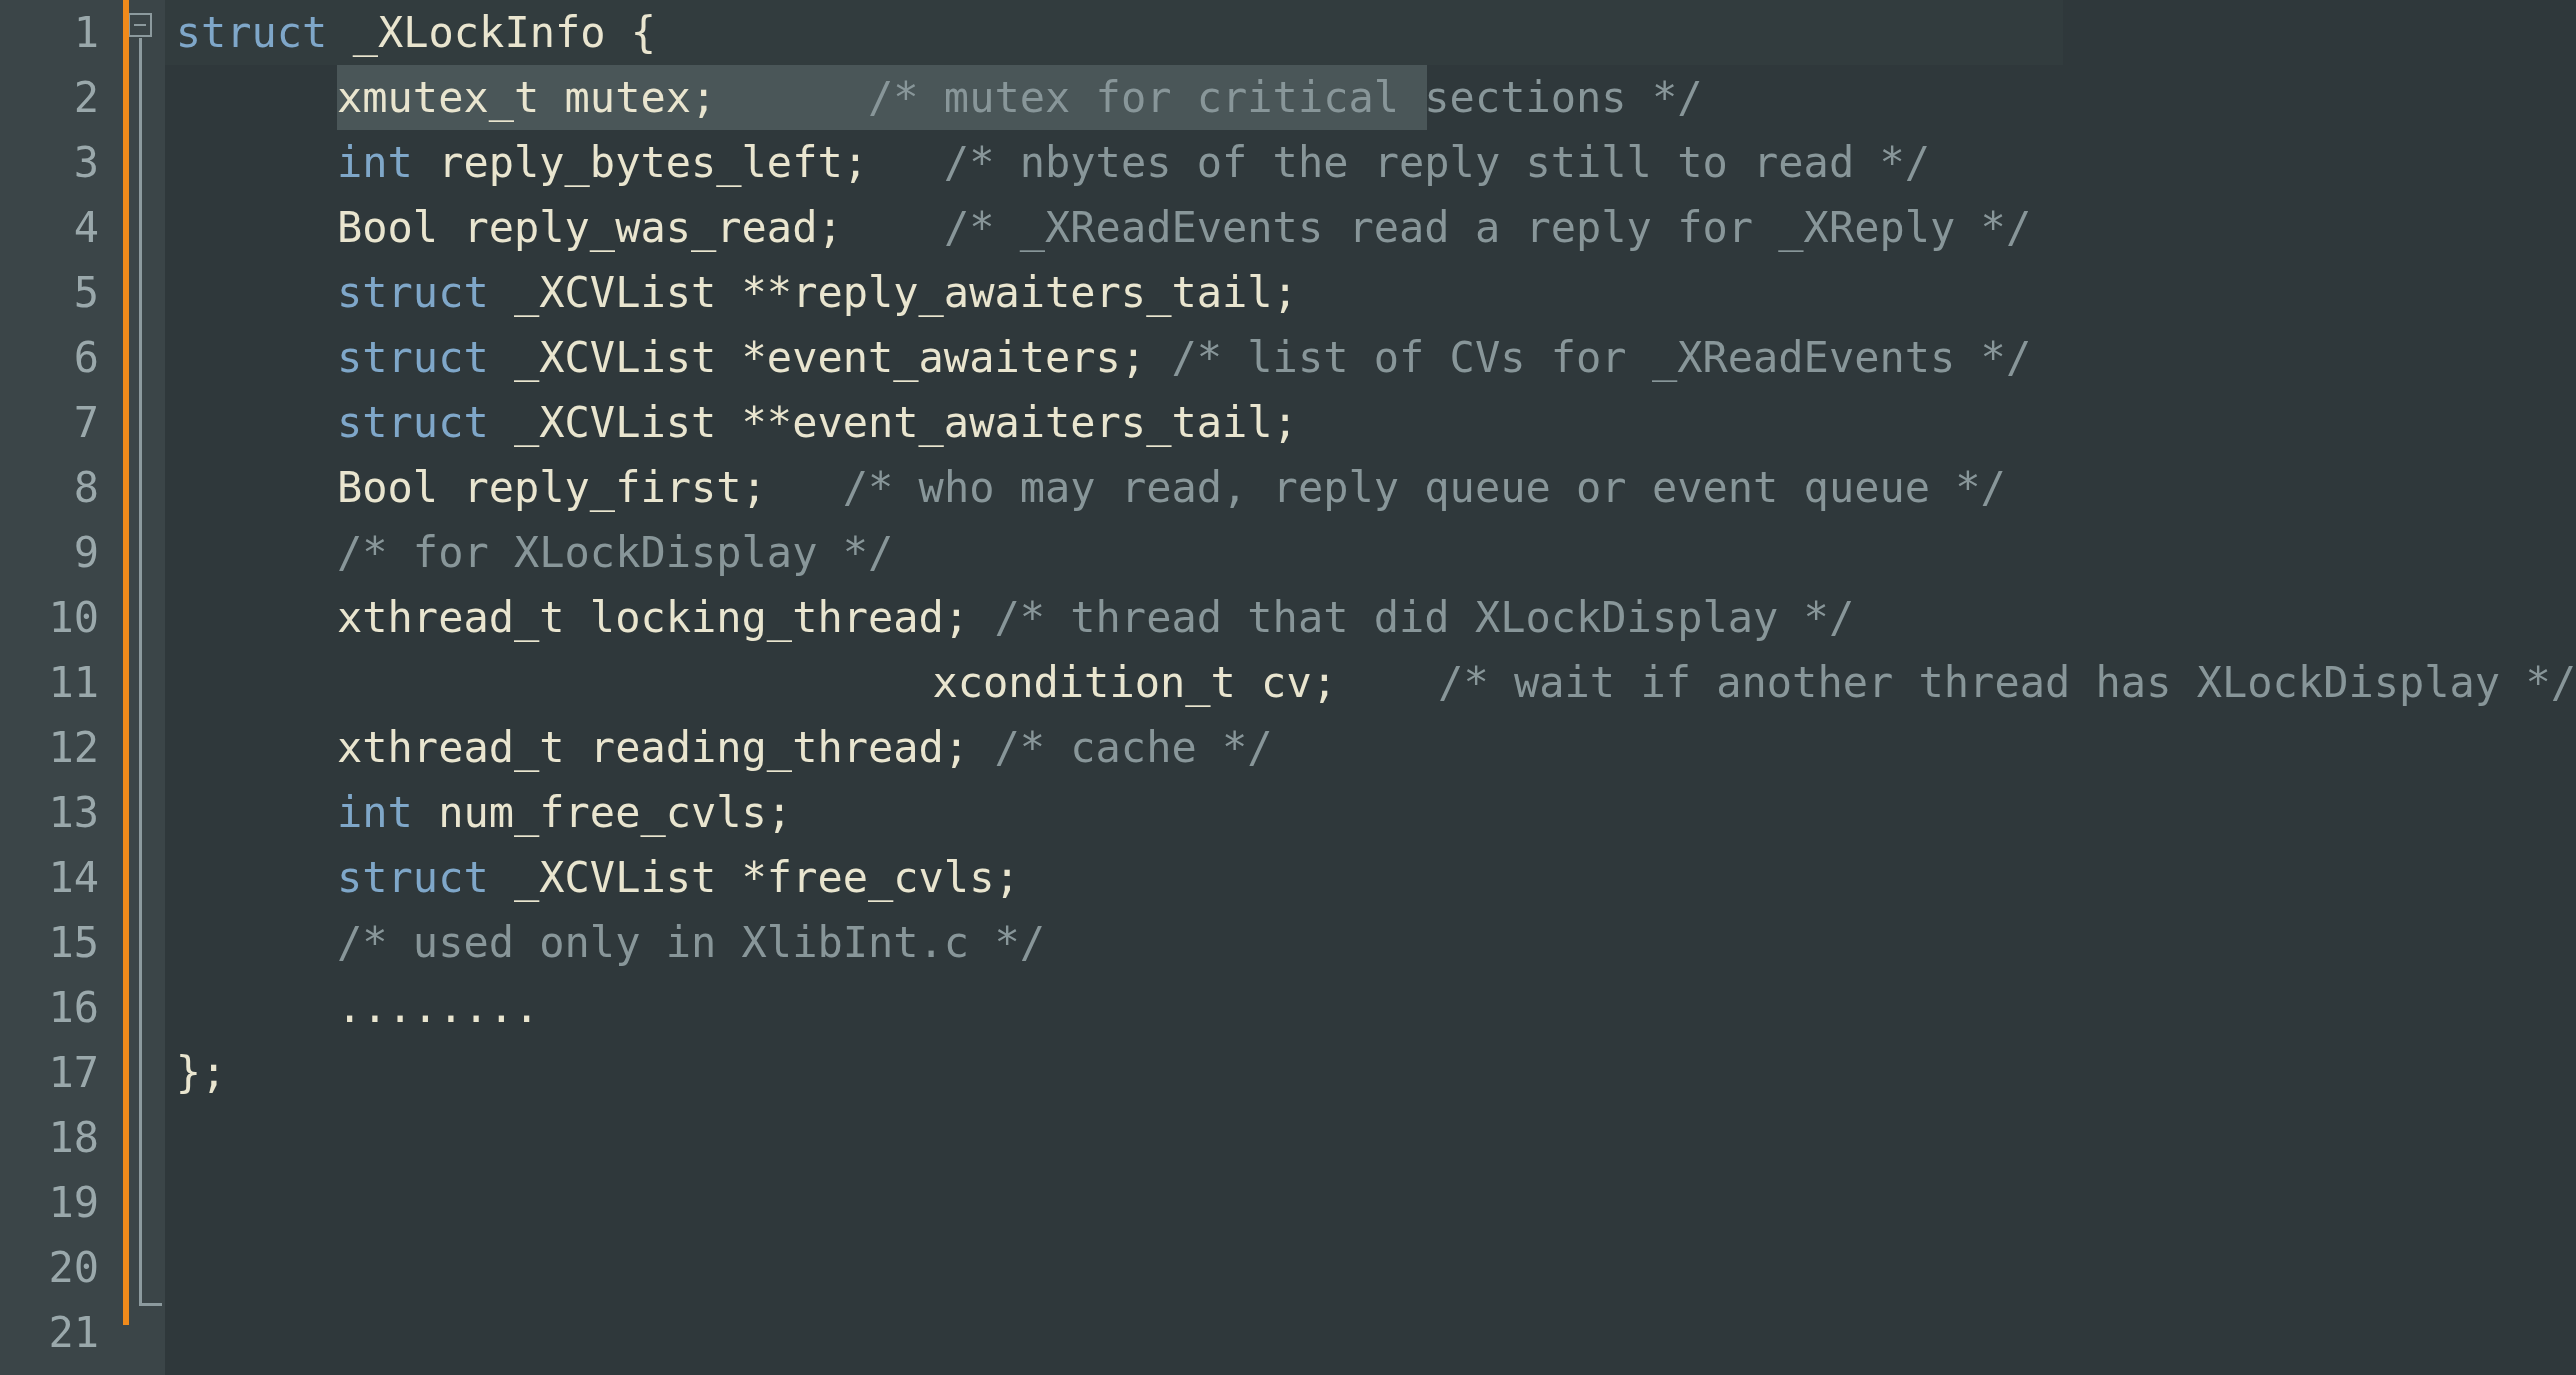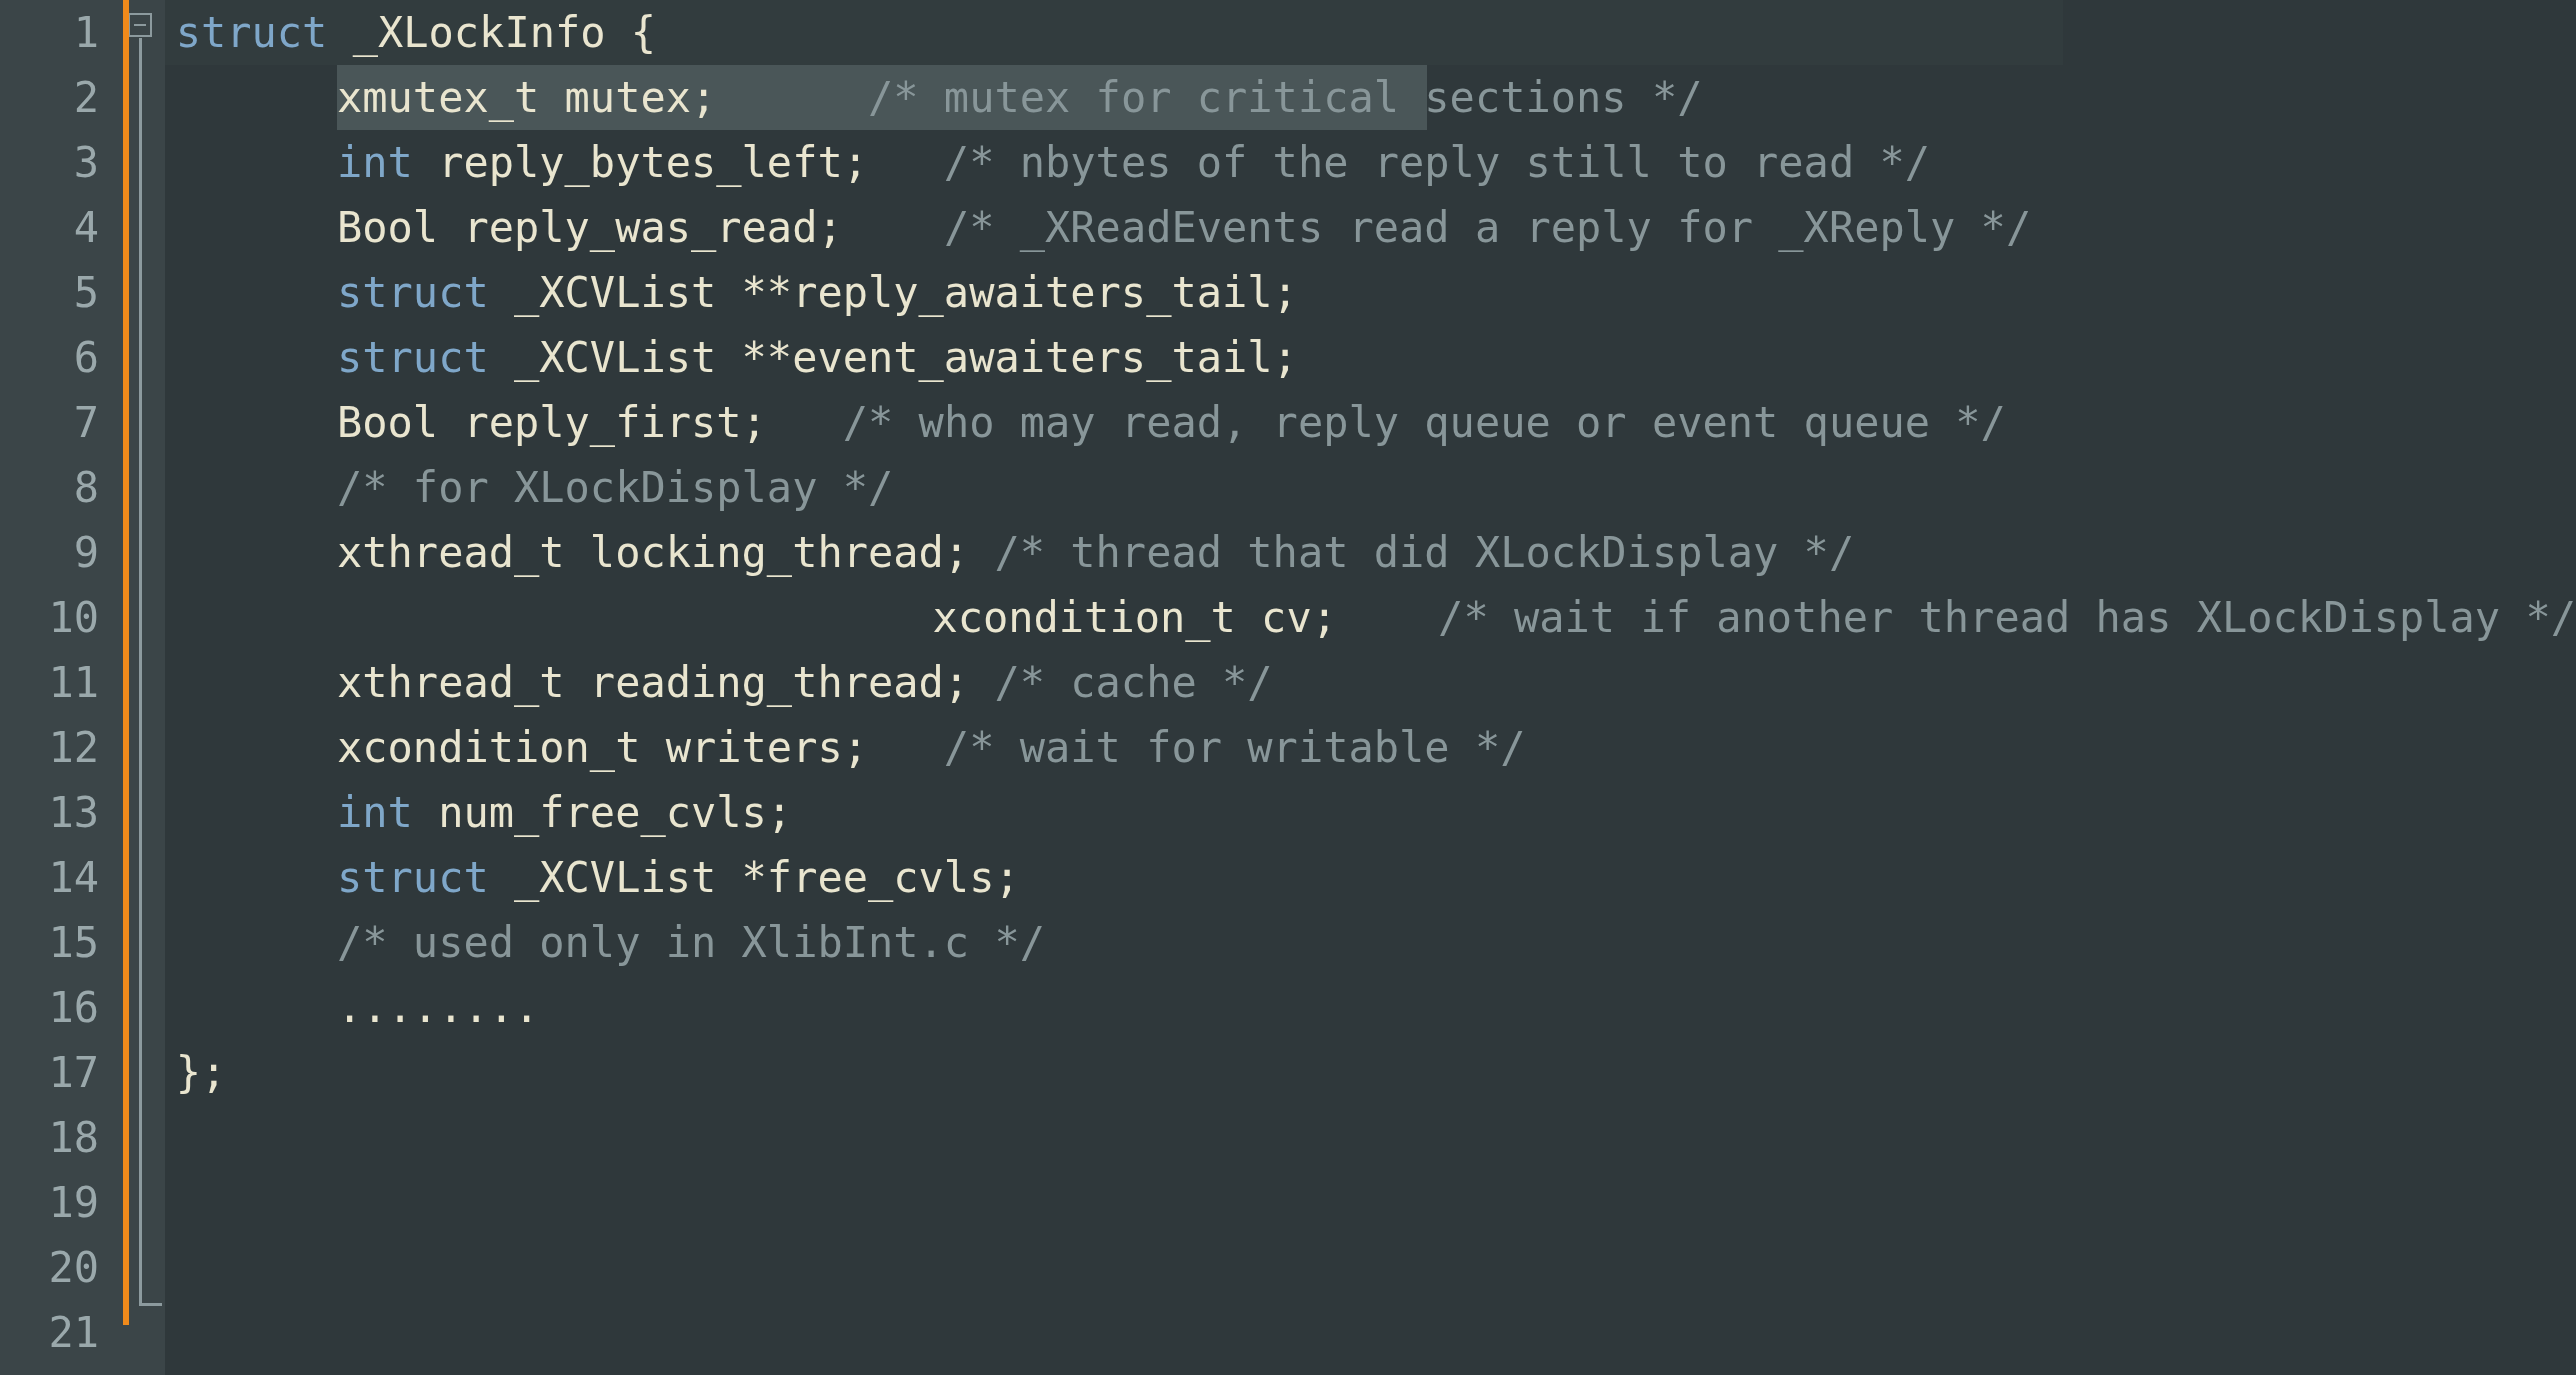--- a/index.html
+++ b/index.html
@@ -175,27 +175,27 @@
     <div id="foldline"></div>
     <div id="foldfoot"></div>
   </div>
 
   <div id="codearea">
       <div class="cline" style="padding-left: 10.7px;"><span class="kw">struct</span><span class="id"> _XLockInfo {</span></div>
       <div class="cline" style="padding-left: 172px;"><span class="id">xmutex_t mutex;</span><span class="cmt">      /* mutex for critical sections */</span></div>
       <div class="cline" style="padding-left: 172px;"><span class="kw">int</span><span class="id"> reply_bytes_left;</span><span class="cmt">   /* nbytes of the reply still to read */</span></div>
       <div class="cline" style="padding-left: 172px;"><span class="id">Bool reply_was_read;</span><span class="cmt">    /* _XReadEvents read a reply for _XReply */</span></div>
       <div class="cline" style="padding-left: 172px;"><span class="kw">struct</span><span class="id"> _XCVList **reply_awaiters_tail;</span></div>
+      <div class="cline" style="padding-left: 172px;"><span class="kw">struct</span><span class="id"> _XCVList *event_awaiters;</span><span class="cmt"> /* list of CVs for _XReadEvents */</span></div>
       <div class="cline" style="padding-left: 172px;"><span class="kw">struct</span><span class="id"> _XCVList **event_awaiters_tail;</span></div>
       <div class="cline" style="padding-left: 172px;"><span class="id">Bool reply_first;</span><span class="cmt">   /* who may read, reply queue or event queue */</span></div>
       <div class="cline" style="padding-left: 172px;"><span class="cmt">/* for XLockDisplay */</span></div>
       <div class="cline" style="padding-left: 172px;"><span class="id">xthread_t locking_thread;</span><span class="cmt"> /* thread that did XLockDisplay */</span></div>
       <div class="cline" style="padding-left: 172px; text-align: right;"><span class="id">xcondition_t cv;</span><span class="cmt">    /* wait if another thread has XLockDisplay */</span></div>
       <div class="cline" style="padding-left: 172px;"><span class="id">xthread_t reading_thread;</span><span class="cmt"> /* cache */</span></div>
-      <div class="cline" style="padding-left: 172px;"><span class="id">xcondition_t writers;</span><span class="cmt">   /* wait for writable */</span></div>
       <div class="cline" style="padding-left: 172px;"><span class="kw">int</span><span class="id"> num_free_cvls;</span></div>
       <div class="cline" style="padding-left: 172px;"><span class="kw">struct</span><span class="id"> _XCVList *free_cvls;</span></div>
       <div class="cline" style="padding-left: 172px;"><span class="cmt">/* used only in XlibInt.c */</span></div>
       <div class="cline" style="padding-left: 172px;"><span class="id">........</span></div>
       <div class="cline" style="padding-left: 10.7px;"><span class="id">};</span></div>
       <div class="rowhl" style="top: 0px; height: 65px; width: 1898px;"></div>
       <div class="selhl" style="top: 65px; height: 65px; left: 172px; width: 1090px;"></div>
     </div>
 
 </div>

